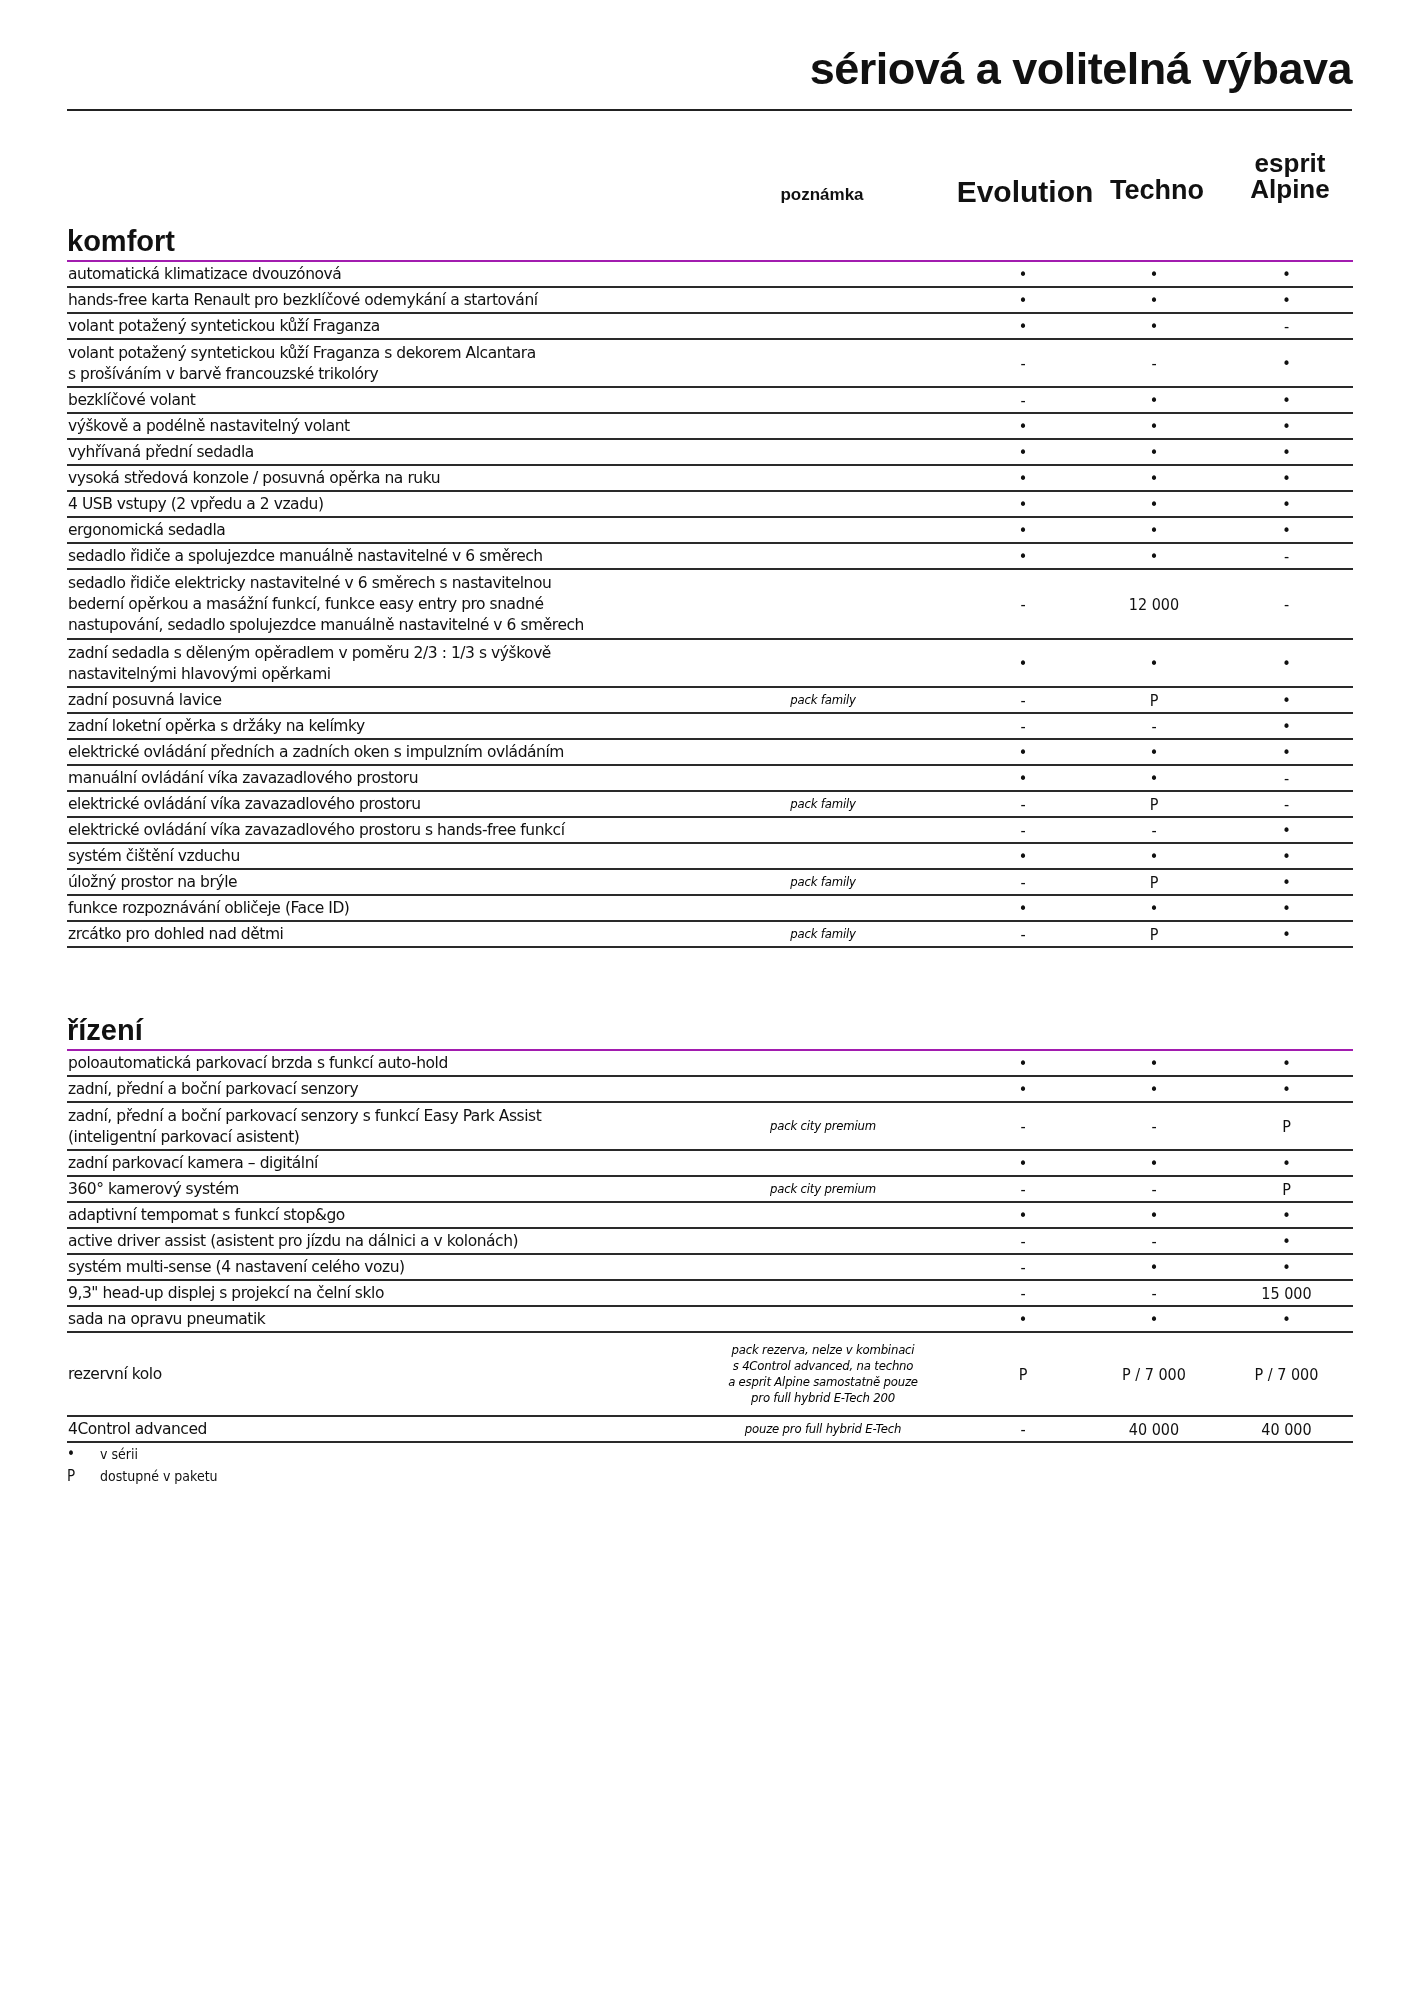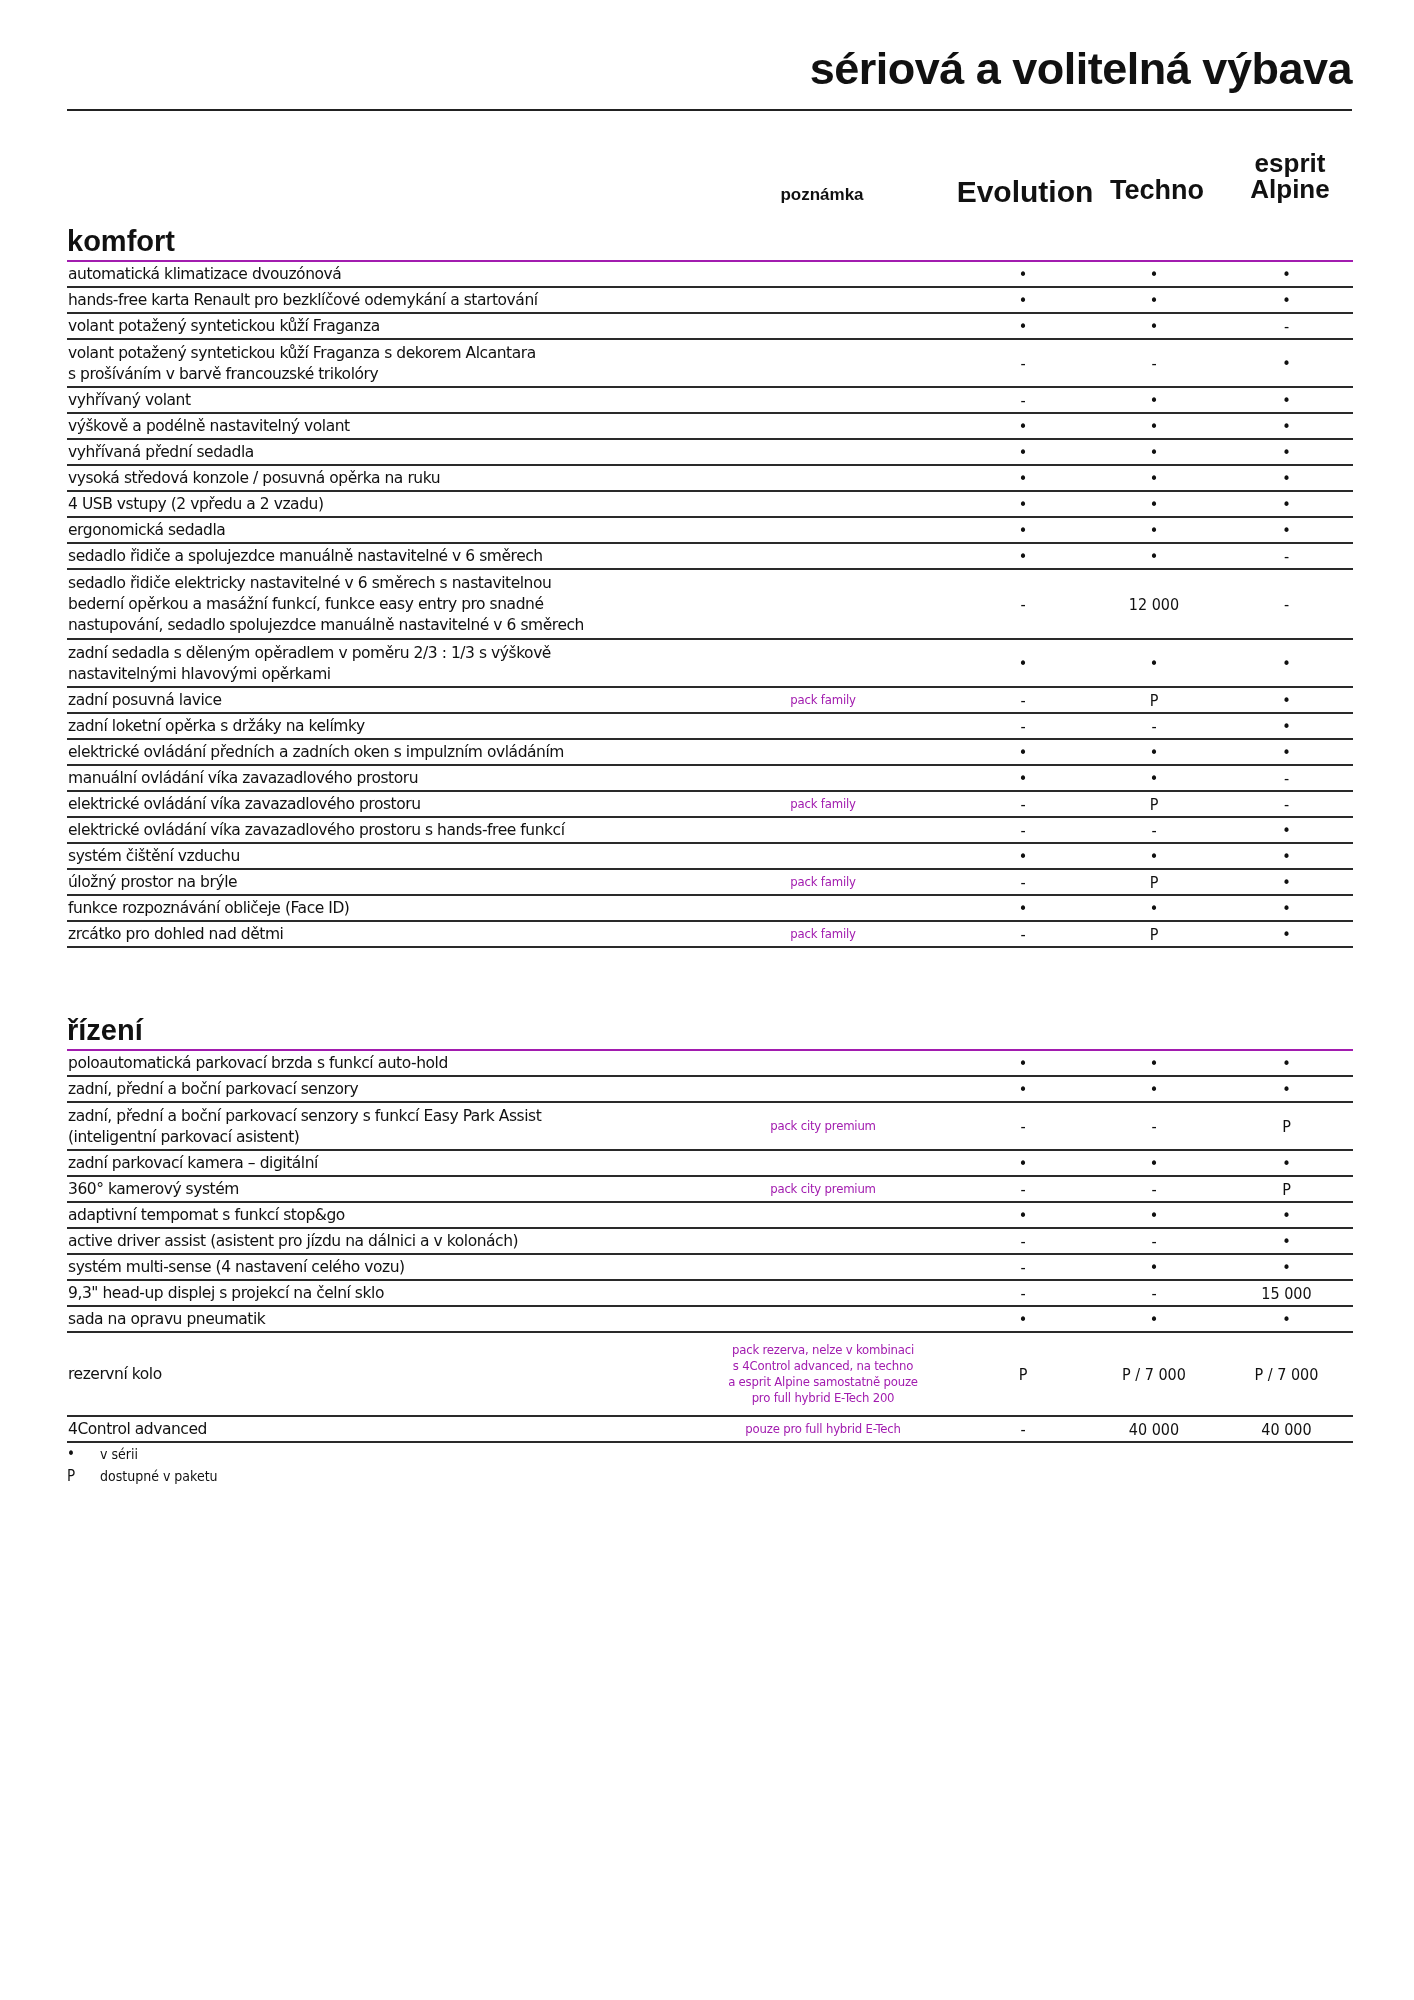--- a/index.html
+++ b/index.html
@@ -11,21 +11,21 @@
   .col-evo { left: 950px; width: 150px; top: 177px; font-size: 30px; }
   .col-tech { left: 1090px; width: 134px; top: 177px; font-size: 27px; }
   .col-alp { left: 1225px; width: 130px; top: 150px; font-size: 26px; }
   .col-alp span { display: block; }
 
   .section { position: absolute; left: 67px; width: 1285px; }
   .section-title { font-family: "Liberation Sans", sans-serif; font-weight: bold; font-size: 29px; margin: 0; height: 38px; line-height: 38px; }
   table { width: 1285px; border-collapse: collapse; table-layout: fixed; border-top: 2px solid #a21caf; }
   td { border-bottom: 2px solid #2a2a2a; padding: 0; font-size: 16px; line-height: 21px; vertical-align: middle; }
   td.label { width: 620px; padding: 1px 0 0 1px; font-family: "DejaVu Sans", sans-serif; font-size: 15.5px; letter-spacing: -0.45px; }
-  td.note { width: 270px; text-align: center; font-size: 13px; line-height: 16px; letter-spacing: -0.2px; color: #a21caf; }
+  td.note { width: 270px; text-align: center; font-style: italic; font-size: 13px; line-height: 16px; letter-spacing: -0.2px; color: #000000; }
   td.val { text-align: center; font-size: 16px; }
   td.v1 { width: 130px; }
   td.v2 { width: 132px; }
   td.v3 { width: 133px; }
   tr.single td { height: 23px; }
   tr.double td { height: 45px; }
   tr.triple td { height: 67px; }
   tr.quad td { height: 81px; }
 
   .legend { position: absolute; left: 67px; top: 1443px; font-size: 14px; line-height: 22px; }
@@ -72,21 +72,21 @@
           <td class="val v3">-</td>
         </tr>
         <tr class="double">
           <td class="label">volant potažený syntetickou kůží Fraganza s dekorem Alcantara<br>s prošíváním v barvě francouzské trikolóry</td>
           <td class="note"></td>
           <td class="val v1">-</td>
           <td class="val v2">-</td>
           <td class="val v3">•</td>
         </tr>
         <tr class="single">
-          <td class="label">vyhřívaný volant</td>
+          <td class="label">bezklíčové volant</td>
           <td class="note"></td>
           <td class="val v1">-</td>
           <td class="val v2">•</td>
           <td class="val v3">•</td>
         </tr>
         <tr class="single">
           <td class="label">výškově a podélně nastavitelný volant</td>
           <td class="note"></td>
           <td class="val v1">•</td>
           <td class="val v2">•</td>

